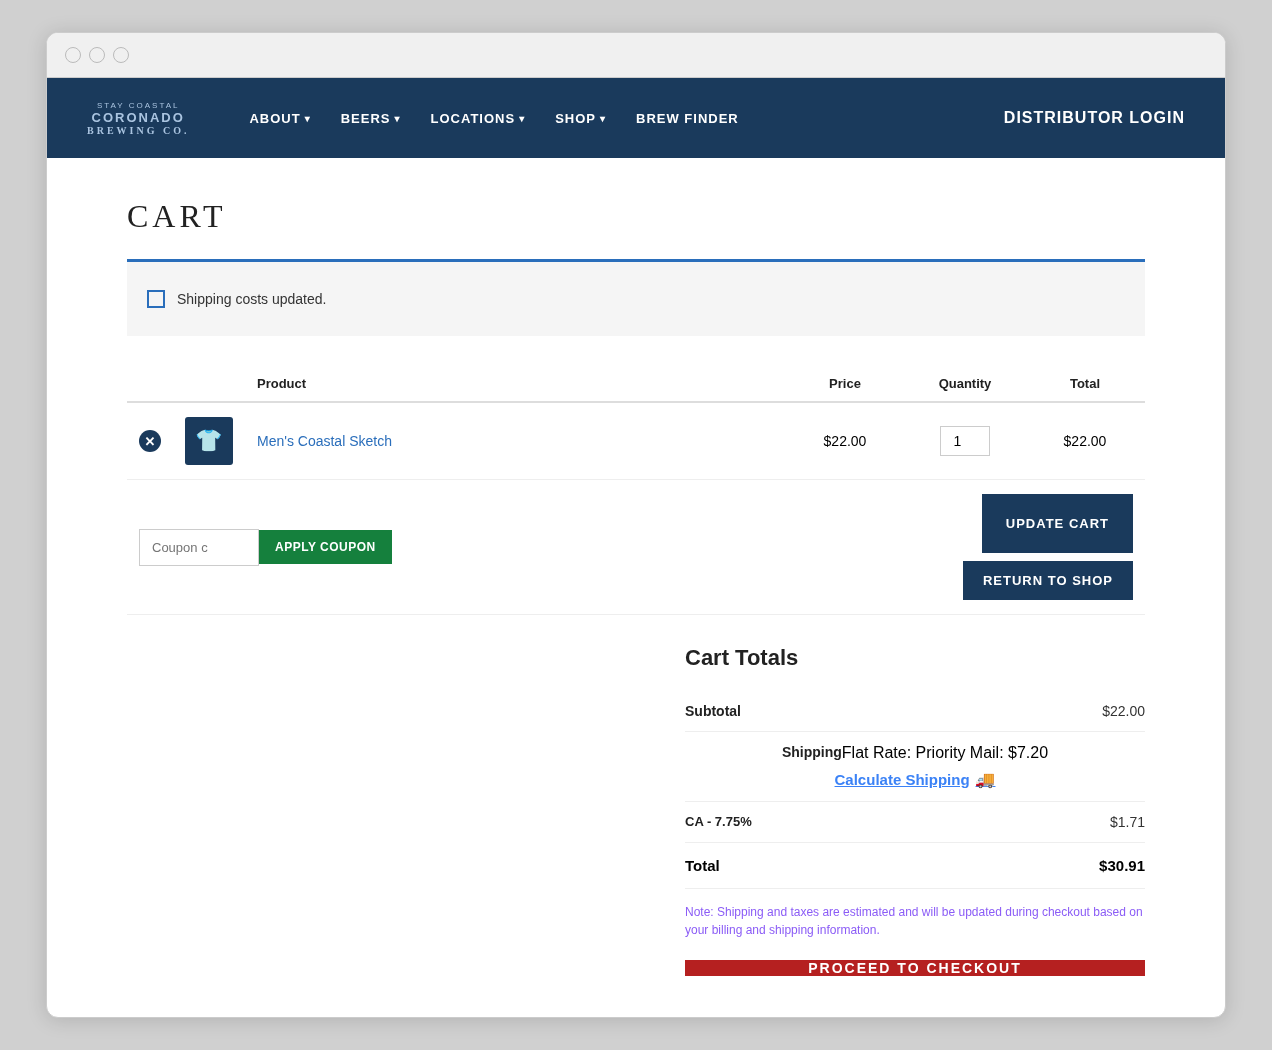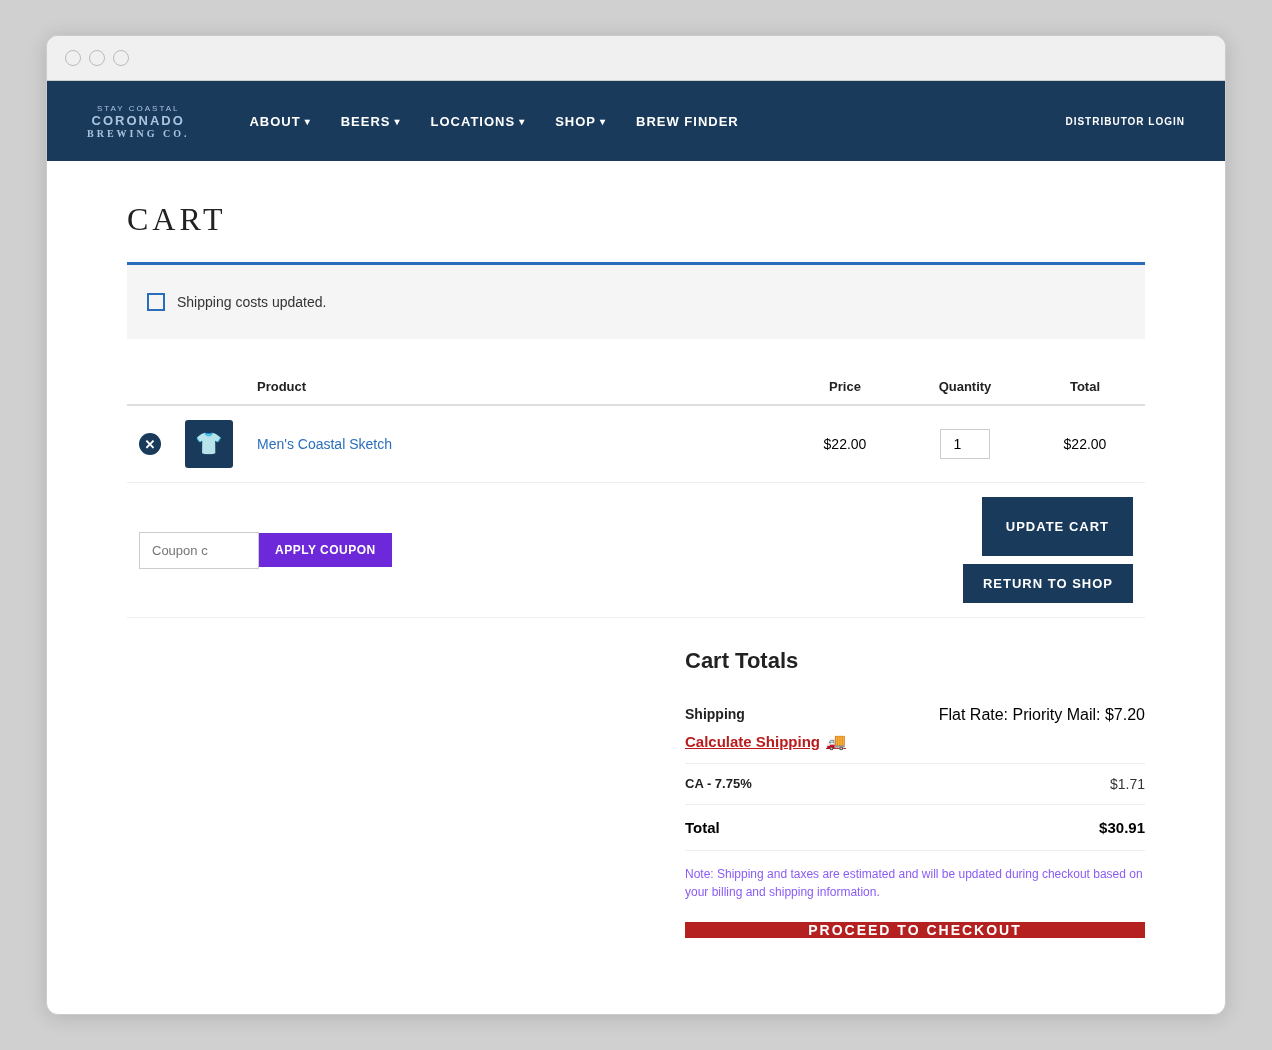--- a/index.html
+++ b/index.html
@@ -82,21 +82,21 @@
       display: flex;
       align-items: center;
       gap: 4px;
     }
     .nav-link .chevron {
       font-size: 10px;
     }
     .nav-right {
       margin-left: auto;
       color: #fff;
-      font-size: 10px;
+      font-size: 16px;
       font-weight: 600;
       letter-spacing: 1px;
       text-transform: uppercase;
       cursor: pointer;
     }
     
     .main-content {
       padding: 40px 80px;
     }
     .page-title {
@@ -203,21 +203,21 @@
       align-items: center;
     }
     .coupon-input {
       border: 1px solid #ccc;
       padding: 10px 12px;
       font-size: 13px;
       width: 120px;
       outline: none;
     }
     .apply-coupon-btn {
-      background: #6d28d9;
+      background: #15803d;
       color: #fff;
       border: none;
       padding: 10px 16px;
       font-size: 12px;
       font-weight: bold;
       letter-spacing: 0.5px;
       cursor: pointer;
       text-transform: uppercase;
     }
     .cart-btn-group {
@@ -271,38 +271,39 @@
       font-size: 14px;
     }
     .totals-row .label {
       font-weight: bold;
       color: #222;
     }
     .totals-row .value {
       color: #333;
     }
     .calculate-shipping-link {
-      color: #b91c1c;
+      color: #3b82f6;
       text-decoration: underline;
       font-size: 15px;
       font-weight: bold;
       cursor: pointer;
       display: inline-flex;
       align-items: center;
       gap: 6px;
       margin-top: 8px;
     }
     .shipping-calc-icon {
       font-size: 16px;
     }
     .totals-row-calc {
       display: flex;
       flex-direction: column;
       padding: 12px 0;
       border-bottom: 1px solid #eee;
+      align-items: center;
     }
     .totals-row-calc .label { font-weight: bold; color: #222; font-size: 14px; }
     .tax-label {
       font-size: 13px;
       color: #555;
     }
     .total-row {
       display: flex;
       justify-content: space-between;
       padding: 14px 0;
@@ -431,20 +432,24 @@
             </div>
           </td>
         </tr>
       </tbody>
     </table>
 
     <div class="cart-totals-section">
       <div class="cart-totals-box">
         <h2 class="cart-totals-title">Cart Totals</h2>
 
+        <div class="totals-row">
+          <span class="label">Subtotal</span>
+          <span class="value">$22.00</span>
+        </div>
 
         <div class="totals-row-calc">
           <div style="display:flex; justify-content:space-between; align-items:flex-start;">
             <span class="label">Shipping</span>
             <span class="value">Flat Rate: Priority Mail: $7.20</span>
           </div>
           <div>
             <a class="calculate-shipping-link" href="#">
               <span>Calculate Shipping</span>
               <span class="shipping-calc-icon">🚚</span>

